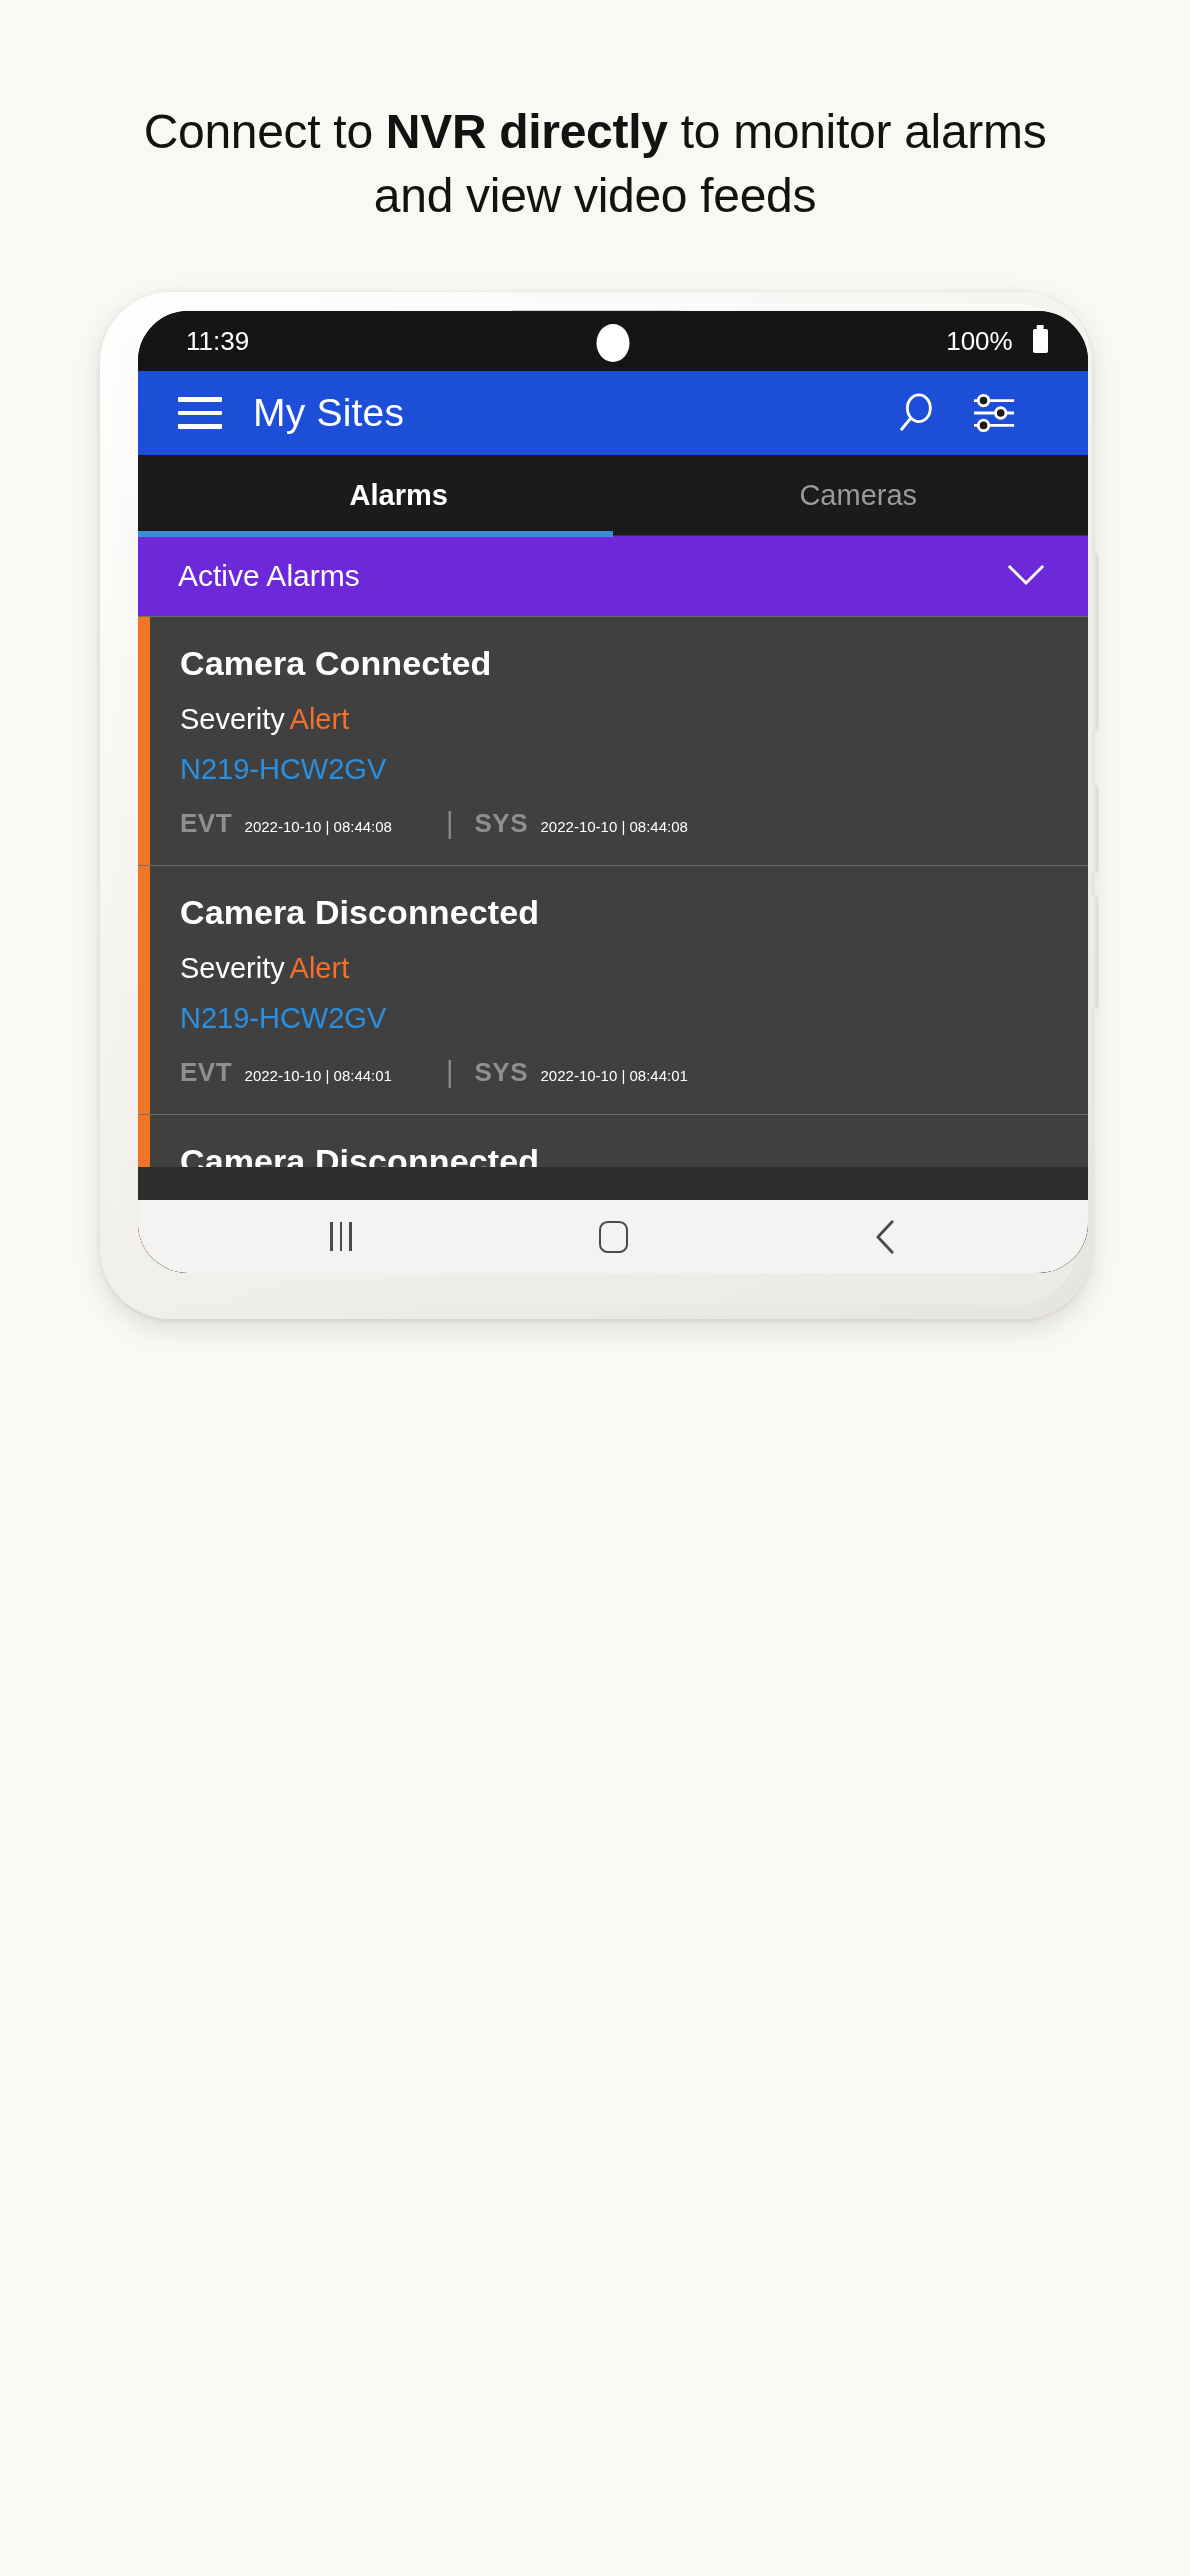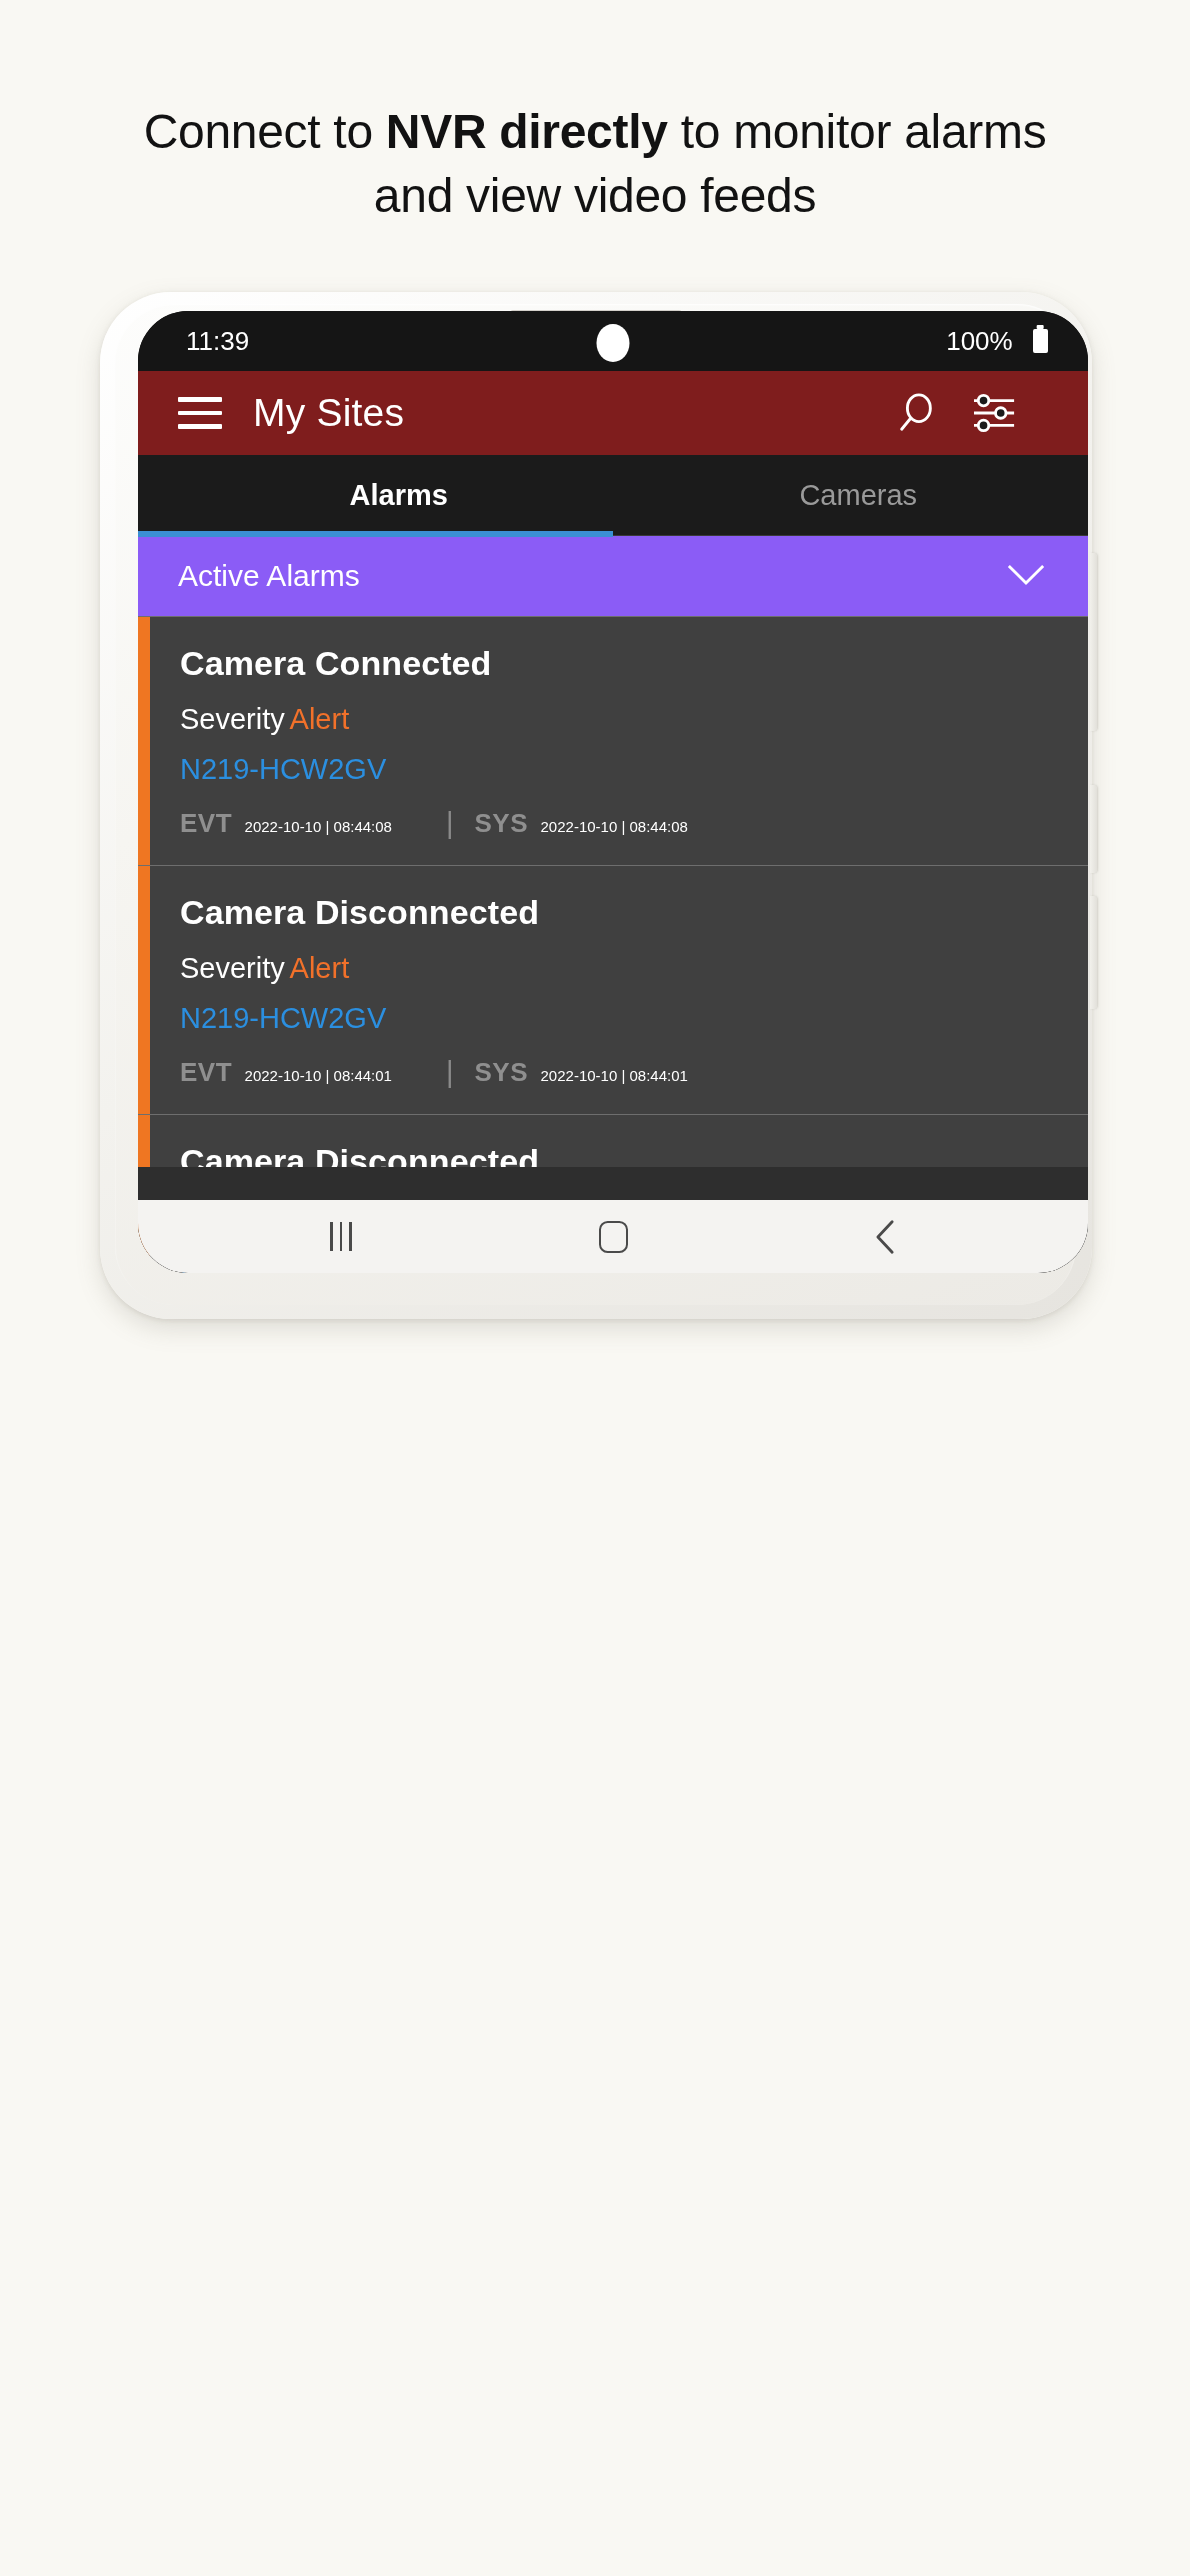--- a/index.html
+++ b/index.html
@@ -112,21 +112,21 @@
     left:50%; transform:translateX(-50%);
     top:13.4px;
     width:33px; height:38px;
     border-radius:50%;
     background:#ffffff;
   }
 
   
   .app-bar {
     height:84px;
-    background:#7f1d1d;
+    background:#1d4ed8;
     display:flex;
     align-items:center;
     padding:0 66px 0 40px;
   }
   .hamburger { width:44px; display:flex; flex-direction:column; gap:8.6px; cursor:pointer; }
   .hamburger span { display:block; height:4.8px; background:#ffffff; border-radius:1px; }
   .app-title {
     color:#ffffff;
     font-size:39px;
     font-weight:400;
@@ -158,21 +158,21 @@
   .tab-underline {
     position:absolute;
     bottom:-1.9px; left:0;
     width:50%; height:5.8px;
     background:#3b8fd4;
   }
 
   
   .filter-row {
     height:81px;
-    background:#8b5cf6;
+    background:#6d28d9;
     display:flex;
     align-items:center;
     justify-content:space-between;
     padding:0 42px 0 40px;
     border-bottom:1.9px solid #6e6e6e;
     cursor:pointer;
   }
   .filter-label { color:#ffffff; font-size:30px; }
 
   

